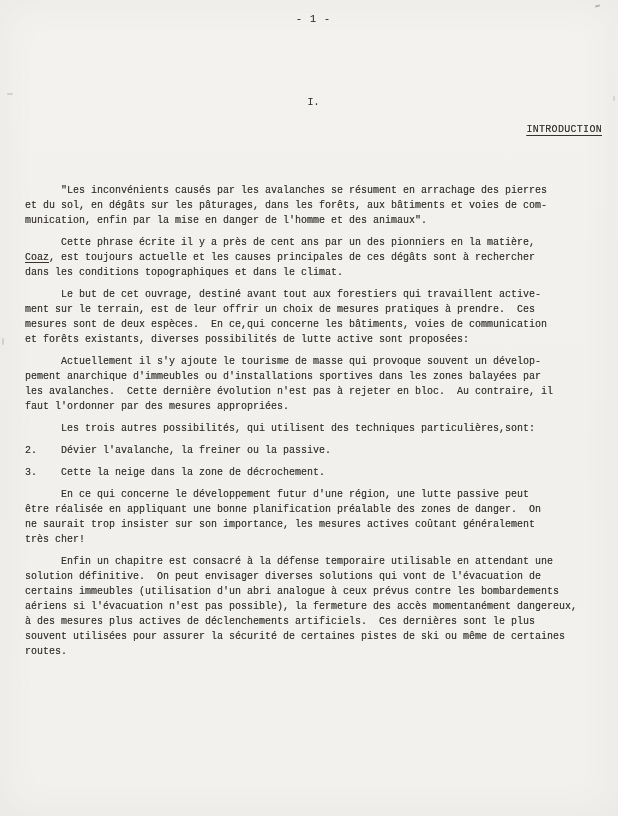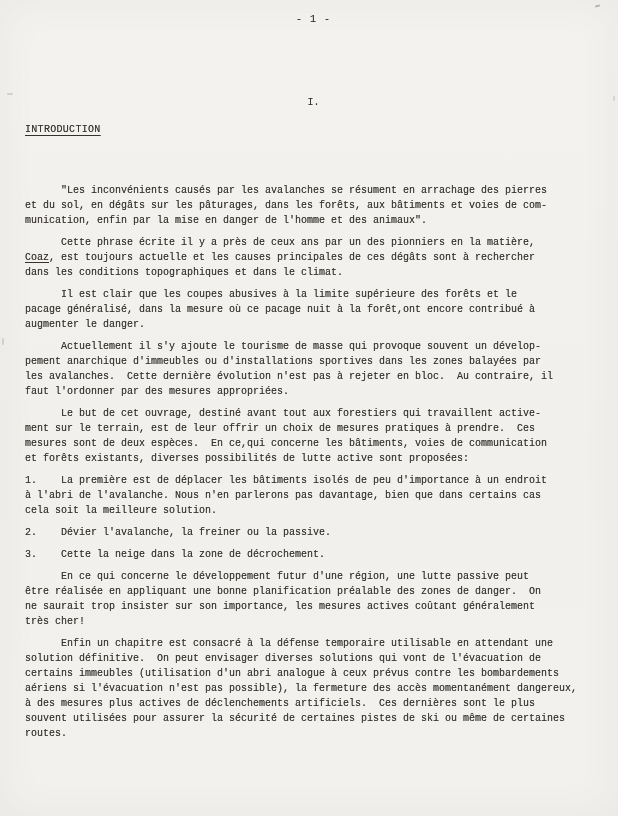--- a/index.html
+++ b/index.html
@@ -34,21 +34,21 @@
   .page-number {
     text-align: center;
     letter-spacing: 1px;
   }
   .section-number {
     margin-top: 68px;
     text-align: center;
   }
   .doc-title {
     margin-top: 12px;
-    text-align: left;
+    text-align: right;
     text-decoration: underline;
     text-underline-offset: 3px;
     letter-spacing: 0.3px;
   }
   .doc-body { margin-top: 46px; }
   .doc-body p { margin-bottom: 7px; }
   p.indent { text-indent: 36px; }
   p.numbered { text-indent: 0; }
   .num {
     display: inline-block;
@@ -77,37 +77,32 @@
   <p class="page-number">- 1 -</p>
 
   <p class="section-number">I.</p>
 
   <p class="doc-title">INTRODUCTION</p>
 
   <div class="doc-body">
       <p class="indent"><span>"Les inconvénients causés par les avalanches se résument en arrachage des pierres
 et du sol, en dégâts sur les pâturages, dans les forêts, aux bâtiments et voies de com-
 munication, enfin par la mise en danger de l'homme et des animaux".</span></p>
-      <p class="indent"><span>Cette phrase écrite il y a près de ceux ans par un des pionniers en la matière,
+      <p class="indent"><span>Cette phrase écrite il y a près de cent ans par un des pionniers en la matière,
 </span><span class="u">Coaz</span><span>, est toujours actuelle et les causes principales de ces dégâts sont à rechercher
 dans les conditions topographiques et dans le climat.</span></p>
-      <p class="indent"><span>Il est clair que les coupes abusives à la limite supérieure des forêts et le
-pacage généralisé, dans la mesure où ce pacage nuit à la forêt,ont encore contribué à
-augmenter le danger.</span></p>
+      <p class="indent"><span>Le but de cet ouvrage, destiné avant tout aux forestiers qui travaillent active-
+ment sur le terrain, est de leur offrir un choix de mesures pratiques à prendre.  Ces
+mesures sont de deux espèces.  En ce,qui concerne les bâtiments, voies de communication
+et forêts existants, diverses possibilités de lutte active sont proposées:</span></p>
       <p class="indent"><span>Actuellement il s'y ajoute le tourisme de masse qui provoque souvent un dévelop-
 pement anarchique d'immeubles ou d'installations sportives dans les zones balayées par
 les avalanches.  Cette dernière évolution n'est pas à rejeter en bloc.  Au contraire, il
 faut l'ordonner par des mesures appropriées.</span></p>
-      <p class="indent"><span>Le but de cet ouvrage, destiné avant tout aux forestiers qui travaillent active-
-ment sur le terrain, est de leur offrir un choix de mesures pratiques à prendre.  Ces
-mesures sont de deux espèces.  En ce,qui concerne les bâtiments, voies de communication
-et forêts existants, diverses possibilités de lutte active sont proposées:</span></p>
-      <p class="numbered"><span class="num">1.</span><span>La première est de déplacer les bâtiments isolés de peu d'importance à un endroit
-à l'abri de l'avalanche. Nous n'en parlerons pas davantage, bien que dans certains cas
-cela soit la meilleure solution.</span></p>
+      <p class="indent"><span>Les trois autres possibilités, qui utilisent des techniques particulières,sont:</span></p>
       <p class="numbered"><span class="num">2.</span><span>Dévier l'avalanche, la freiner ou la passive.</span></p>
       <p class="numbered"><span class="num">3.</span><span>Cette la neige dans la zone de décrochement.</span></p>
       <p class="indent"><span>En ce qui concerne le développement futur d'une région, une lutte passive peut
 être réalisée en appliquant une bonne planification préalable des zones de danger.  On
 ne saurait trop insister sur son importance, les mesures actives coûtant généralement
 très cher!</span></p>
       <p class="indent"><span>Enfin un chapitre est consacré à la défense temporaire utilisable en attendant une
 solution définitive.  On peut envisager diverses solutions qui vont de l'évacuation de
 certains immeubles (utilisation d'un abri analogue à ceux prévus contre les bombardements
 aériens si l'évacuation n'est pas possible), la fermeture des accès momentanément dangereux,

